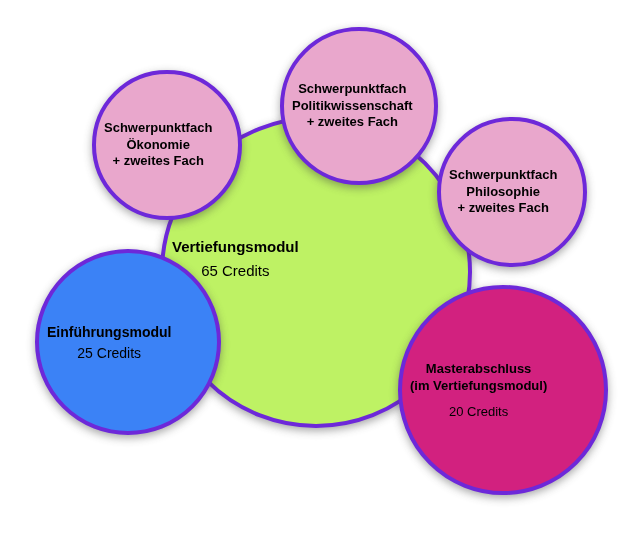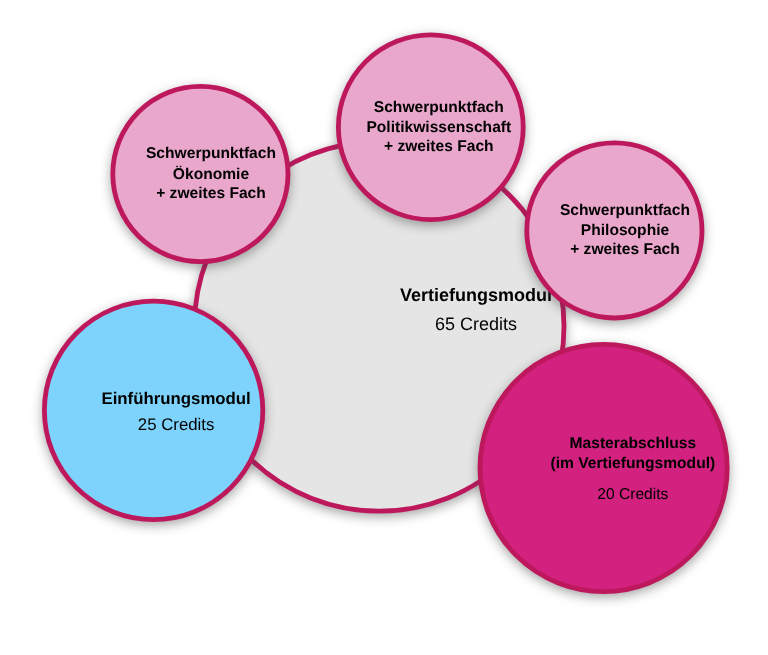--- a/index.html
+++ b/index.html
@@ -11,25 +11,25 @@
   .canvas {
     position: relative;
     width: 640px;
     height: 546px;
     background: #ffffff;
     overflow: hidden;
   }
   .circle {
     position: absolute;
     border-radius: 50%;
-    border: 4px solid #be185d;
+    border: 4px solid #6d28d9;
     box-shadow: 0 3px 9px rgba(60, 60, 60, 0.45);
     display: flex;
     align-items: center;
-    justify-content: flex-end;
+    justify-content: flex-start;
     text-align: center;
     box-sizing: border-box;
     color: #000000;
   }
   .circle .label {
     white-space: pre-line;
     font-weight: bold;
     font-size: 13px;
     line-height: 1.3;
     padding: 0 8px;
@@ -98,21 +98,21 @@
     height: 210px;
     z-index: 3;
   }
   .c-master .credits { margin-top: 9px; }
 </style>
 </head>
 <body>
 
 <div class="canvas">
 
-  <div class="circle c-vertiefung" style="background-color: #e5e5e5;">
+  <div class="circle c-vertiefung" style="background-color: #bef264;">
     <div class="txt">
       <div class="label">Vertiefungsmodul</div>
       <div class="credits">65 Credits</div>
     </div>
   </div>
 
   <div class="circle c-oekonomie" style="background-color: rgb(233, 167, 204);">
     <div class="label">Schwerpunktfach
 Ökonomie
 + zweites Fach</div>
@@ -123,21 +123,21 @@
 Politikwissenschaft
 + zweites Fach</div>
   </div>
 
   <div class="circle c-philosophie" style="background-color: rgb(233, 167, 204);">
     <div class="label">Schwerpunktfach
 Philosophie
 + zweites Fach</div>
   </div>
 
-  <div class="circle c-einfuehrung" style="background-color: #7dd3fc;">
+  <div class="circle c-einfuehrung" style="background-color: #3b82f6;">
     <div class="txt">
       <div class="label">Einführungsmodul</div>
       <div class="credits">25 Credits</div>
     </div>
   </div>
 
   <div class="circle c-master" style="background-color: rgb(210, 33, 127);">
     <div class="txt">
       <div class="label">Masterabschluss
 (im Vertiefungsmodul)</div>

